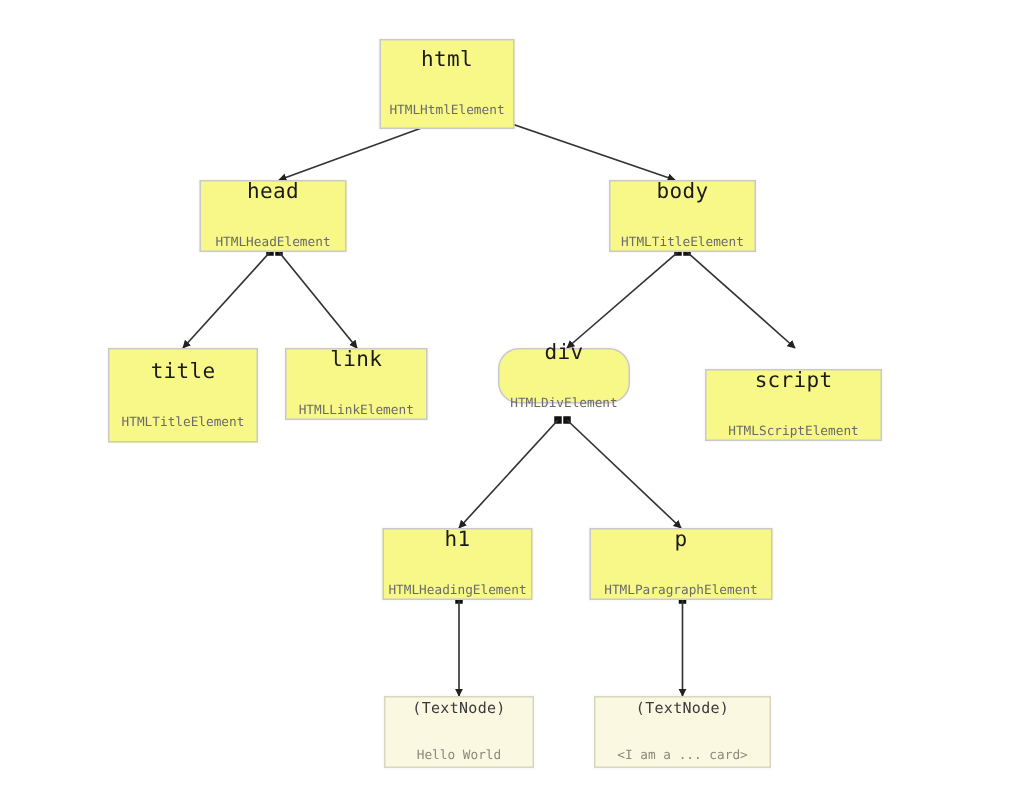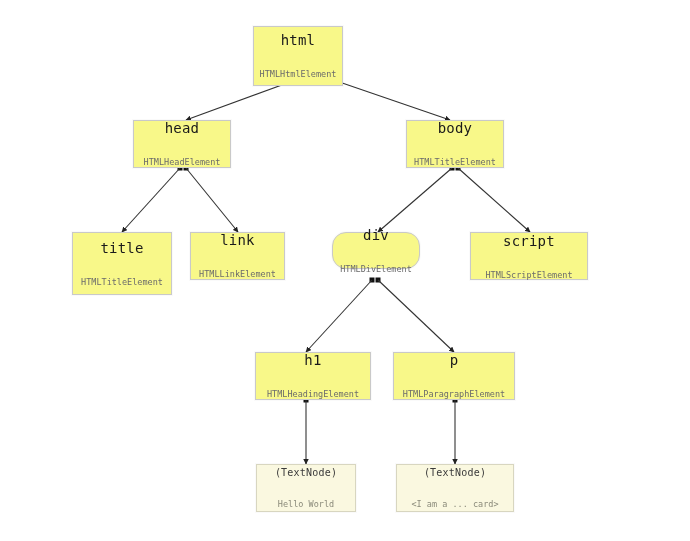--- a/index.html
+++ b/index.html
@@ -95,25 +95,25 @@
         <div class="cls">HTMLTitleElement</div>
       </div>
       <div class="node" style="left: 190px; top: 232px; width: 95px; height: 48px;">
         <div class="tag">link</div>
         <div class="cls">HTMLLinkElement</div>
       </div>
       <div class="node" style="left: 332px; top: 232px; width: 88px; height: 37px; border-radius: 14px;">
         <div class="tag">div</div>
         <div class="cls">HTMLDivElement</div>
       </div>
-      <div class="node" style="left: 470px; top: 232px; width: 118px; height: 48px; justify-content: space-between;">
+      <div class="node" style="left: 470px; top: 246px; width: 118px; height: 48px;">
         <div class="tag">script</div>
         <div class="cls">HTMLScriptElement</div>
       </div>
-      <div class="node" style="left: 255px; top: 352px; width: 116px; height: 48px;">
+      <div class="node" style="left: 255px; top: 352px; width: 100px; height: 48px;">
         <div class="tag">h1</div>
         <div class="cls">HTMLHeadingElement</div>
       </div>
       <div class="node" style="left: 393px; top: 352px; width: 122px; height: 48px;">
         <div class="tag">p</div>
         <div class="cls">HTMLParagraphElement</div>
       </div>
       <div class="node textnode" style="left: 256px; top: 464px; width: 100px; height: 48px;">
         <div class="tag">(TextNode)</div>
         <div class="cls">Hello World</div>

